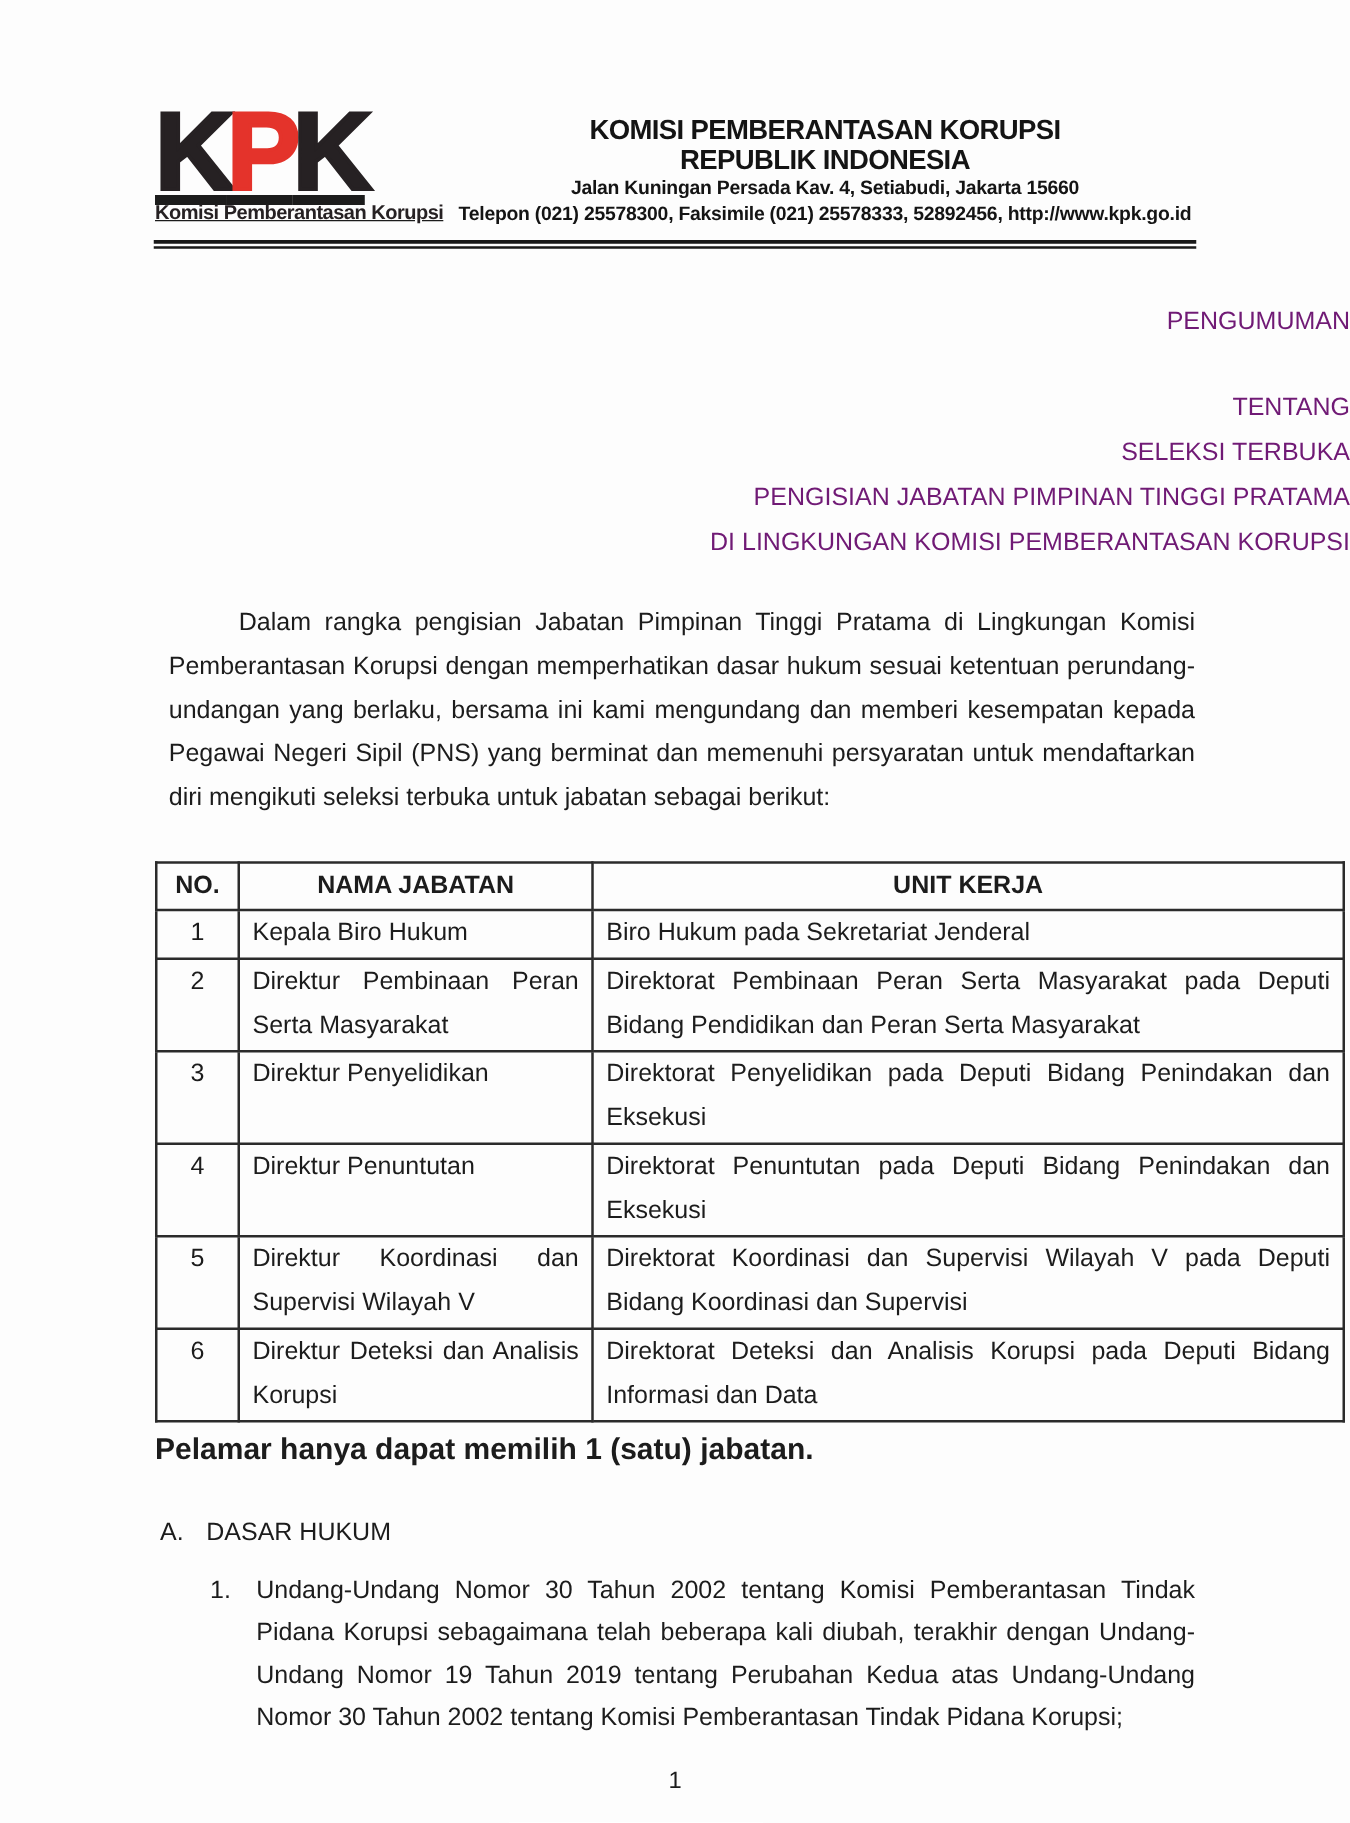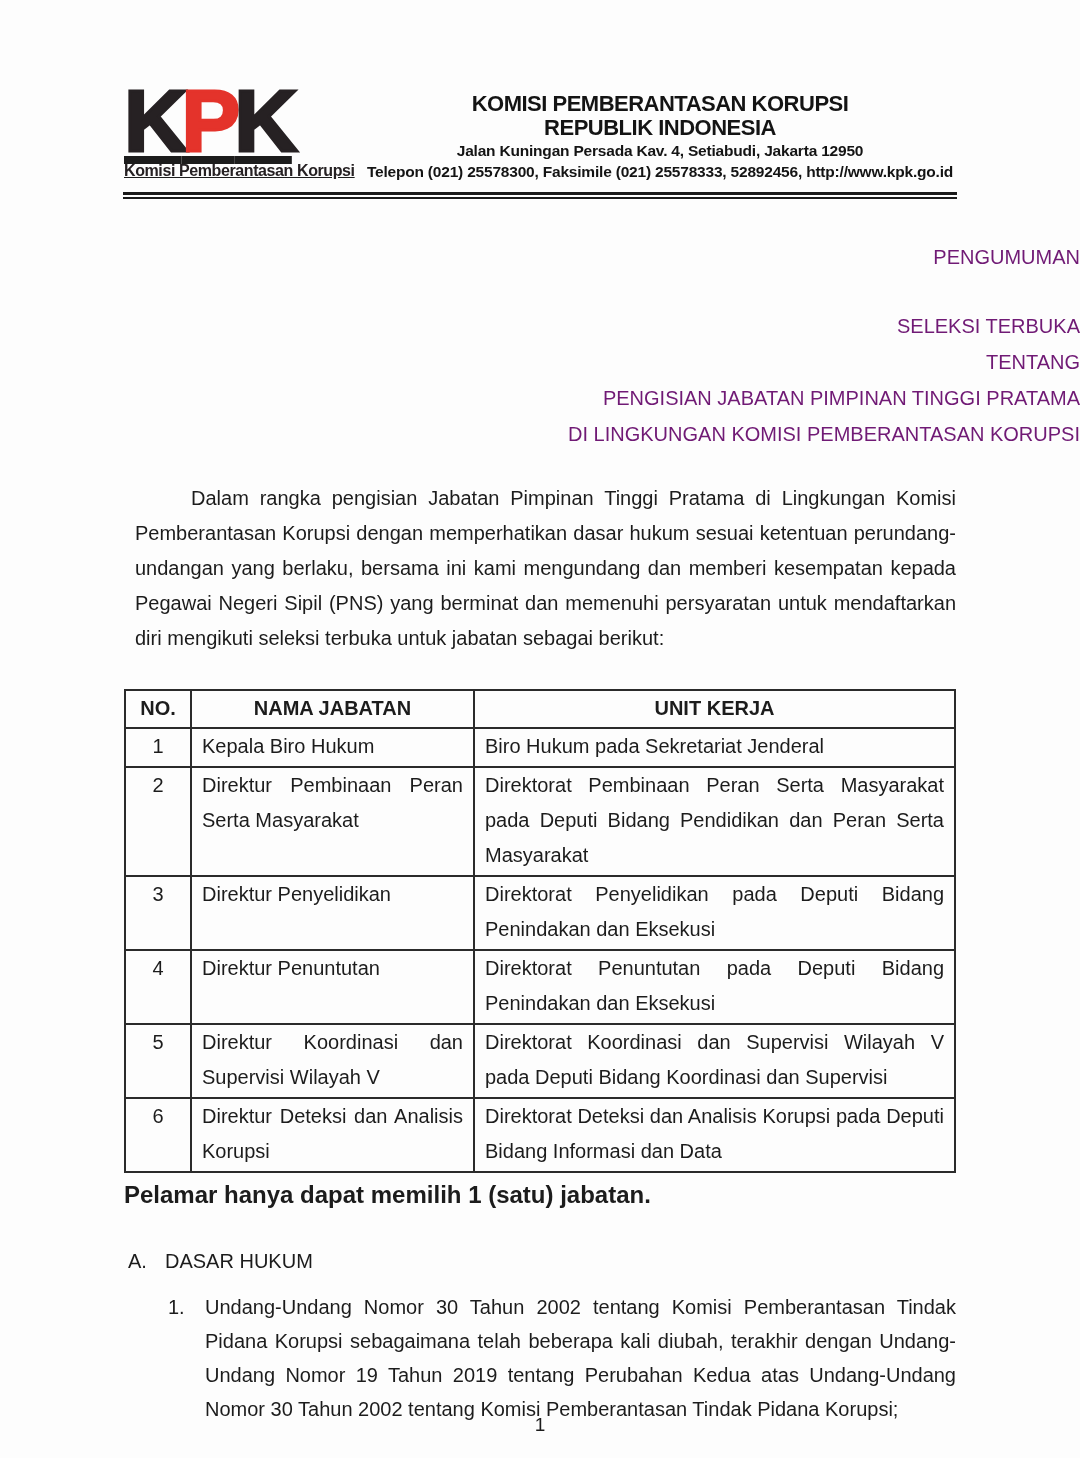--- a/index.html
+++ b/index.html
@@ -85,21 +85,21 @@
     font-size: 20px;
     line-height: 35px;
     text-align: justify;
     text-indent: 56px;
     margin-left: 11px;
   }
 
   
   table.jobs {
     margin-top: 33px;
-    width: 832px;
+    width: 952px;
     border-collapse: collapse;
     table-layout: fixed;
     font-size: 20px;
   }
   table.jobs th, table.jobs td {
     border: 2px solid #2b2b2b;
   }
   table.jobs th {
     font-weight: bold;
     text-align: center;
@@ -154,31 +154,31 @@
 <div class="page">
 
   <div class="header">
     <div class="logo-block">
       <div class="logo-letters"><span>K</span><span class="red">P</span><span>K</span></div>
       <div class="logo-caption">Komisi Pemberantasan Korupsi</div>
     </div>
     <div class="letterhead">
       <div class="lh-org">KOMISI PEMBERANTASAN KORUPSI</div>
       <div class="lh-org">REPUBLIK INDONESIA</div>
-      <div class="lh-small">Jalan Kuningan Persada Kav. 4, Setiabudi, Jakarta 12950</div>
+      <div class="lh-small">Jalan Kuningan Persada Kav. 4, Setiabudi, Jakarta 15660</div>
       <div class="lh-small">Telepon (021) 25578300, Faksimile (021) 25578333, 52892456, http://www.kpk.go.id</div>
     </div>
   </div>
   <div class="double-rule"></div>
 
   <div class="title-block">
     <div>PENGUMUMAN</div>
     <div class="title-gap"></div>
+    <div>TENTANG</div>
     <div>SELEKSI TERBUKA</div>
-    <div>TENTANG</div>
     <div>PENGISIAN JABATAN PIMPINAN TINGGI PRATAMA</div>
     <div>DI LINGKUNGAN KOMISI PEMBERANTASAN KORUPSI</div>
   </div>
 
   <div class="content">
 
     <p class="intro">Dalam rangka pengisian Jabatan Pimpinan Tinggi Pratama di Lingkungan Komisi Pemberantasan Korupsi dengan memperhatikan dasar hukum sesuai ketentuan perundang-undangan yang berlaku, bersama ini kami mengundang dan memberi kesempatan kepada Pegawai Negeri Sipil (PNS) yang berminat dan memenuhi persyaratan untuk mendaftarkan diri mengikuti seleksi terbuka untuk jabatan sebagai berikut:</p>
 
     <table class="jobs">
       <colgroup>

